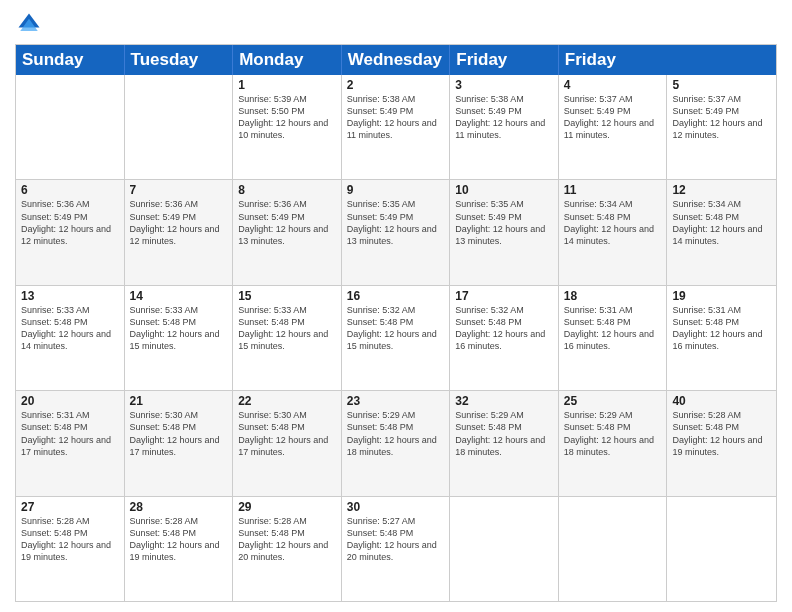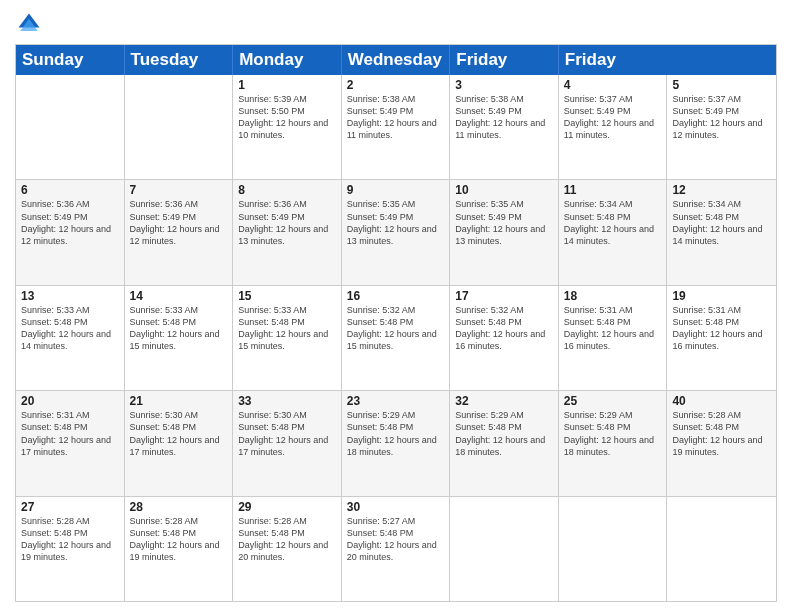--- a/index.html
+++ b/index.html
@@ -280,21 +280,21 @@
 Sunset: 5:48 PM
 Daylight: 12 hours and 17 minutes.</div>
           </div>
           <div class="cal-cell">
             <span class="day-num">21</span>
             <div class="cell-info" style="white-space: pre-line;">Sunrise: 5:30 AM
 Sunset: 5:48 PM
 Daylight: 12 hours and 17 minutes.</div>
           </div>
           <div class="cal-cell">
-            <span class="day-num">33</span>
+            <span class="day-num">22</span>
             <div class="cell-info" style="white-space: pre-line;">Sunrise: 5:30 AM
 Sunset: 5:48 PM
 Daylight: 12 hours and 17 minutes.</div>
           </div>
           <div class="cal-cell">
             <span class="day-num">23</span>
             <div class="cell-info" style="white-space: pre-line;">Sunrise: 5:29 AM
 Sunset: 5:48 PM
 Daylight: 12 hours and 18 minutes.</div>
           </div>

